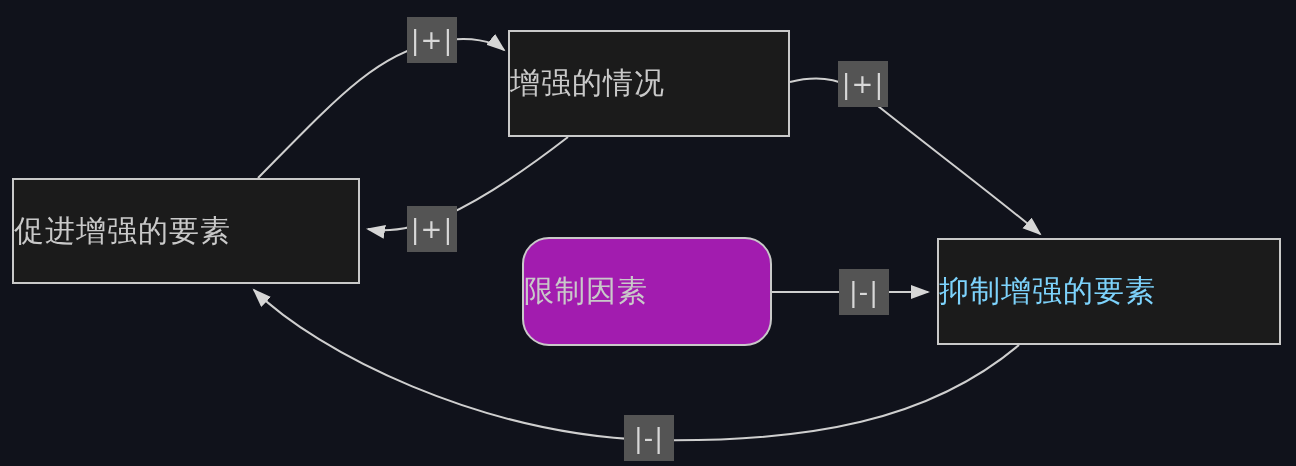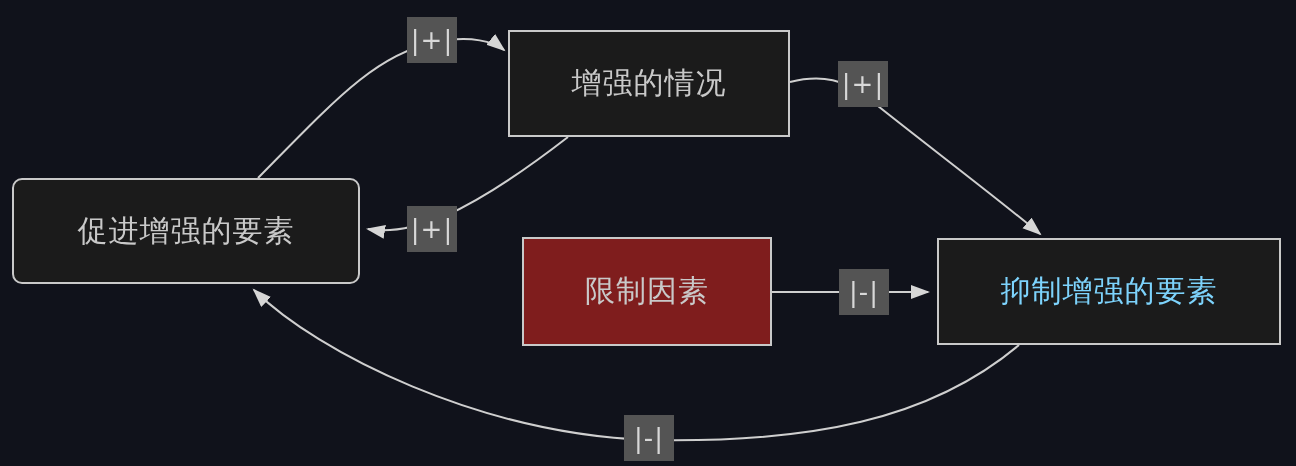--- a/index.html
+++ b/index.html
@@ -7,21 +7,21 @@
     width:1296px;height:466px;overflow:hidden;
     background:#10121b;
     font-family:"DejaVu Sans","Liberation Sans",sans-serif;
   }
   .canvas{position:relative;width:1296px;height:466px;background:#10121b;}
   svg.edge-layer{position:absolute;left:0;top:0;width:1296px;height:466px;}
   .node{
     position:absolute;box-sizing:border-box;
     background:#1b1b1b;border:2px solid #c9c9c9;
     color:#c9c9c9;font-size:30px;letter-spacing:1px;
-    display:flex;align-items:center;justify-content:center;
+    display:flex;align-items:center;
     white-space:nowrap;
   }
   .edge-label{
     position:absolute;width:50px;height:46px;
     background:#545454;color:#d8d8d8;
     font-size:26px;line-height:46px;text-align:center;
     display:flex;align-items:center;justify-content:center;
     letter-spacing:1px;
   }
   
@@ -50,24 +50,24 @@
     <path d="M 258 178 C 335 100, 375 55, 435 42 C 472 35, 494 42, 504 50" fill="none" stroke="#cfcfcf" stroke-width="2" marker-end="url(#arrowhead)"></path>
     <path d="M 790 82 C 822 74, 846 80, 868 98 C 920 140, 1000 200, 1040 234" fill="none" stroke="#cfcfcf" stroke-width="2" marker-end="url(#arrowhead)"></path>
     <path d="M 568 137 C 528 168, 485 198, 445 216 C 418 227, 392 233, 368 229" fill="none" stroke="#cfcfcf" stroke-width="2" marker-end="url(#arrowhead)"></path>
     <path d="M 772 292 L 928 292" fill="none" stroke="#cfcfcf" stroke-width="2" marker-end="url(#arrowhead)"></path>
     <path d="M 1019 345 C 930 420, 810 443, 649 440 C 480 434, 318 353, 254 290" fill="none" stroke="#cfcfcf" stroke-width="2" marker-end="url(#arrowhead)"></path>
   </svg>
 
   <div class="node" id="node-enhanced" style="background: rgb(27, 27, 27); border-color: rgb(201, 201, 201); color: rgb(201, 201, 201);">
     <span>增强的情况</span>
   </div>
-  <div class="node" id="node-promote" style="background: rgb(27, 27, 27); border-color: rgb(201, 201, 201); color: rgb(201, 201, 201); border-radius: 10px;">
+  <div class="node" id="node-promote" style="background: rgb(27, 27, 27); border-color: rgb(201, 201, 201); color: rgb(201, 201, 201);">
     <span>促进增强的要素</span>
   </div>
-  <div class="node" id="node-limit" style="background: #7f1d1d; border-color: rgb(201, 201, 201); color: rgb(201, 201, 201);">
+  <div class="node" id="node-limit" style="background: #a21caf; border-color: rgb(201, 201, 201); color: rgb(201, 201, 201); border-radius: 27px;">
     <span>限制因素</span>
   </div>
   <div class="node" id="node-suppress" style="background: rgb(27, 27, 27); border-color: rgb(201, 201, 201); color: #7dd3fc;">
     <span>抑制增强的要素</span>
   </div>
 
   <div class="edge-label" id="elabel-0" style="background: rgb(84, 84, 84); color: rgb(216, 216, 216);">|+|</div>
   <div class="edge-label" id="elabel-1" style="background: rgb(84, 84, 84); color: rgb(216, 216, 216);">|+|</div>
   <div class="edge-label" id="elabel-2" style="background: rgb(84, 84, 84); color: rgb(216, 216, 216);">|+|</div>
   <div class="edge-label" id="elabel-3" style="background: rgb(84, 84, 84); color: rgb(216, 216, 216);">|-|</div>

